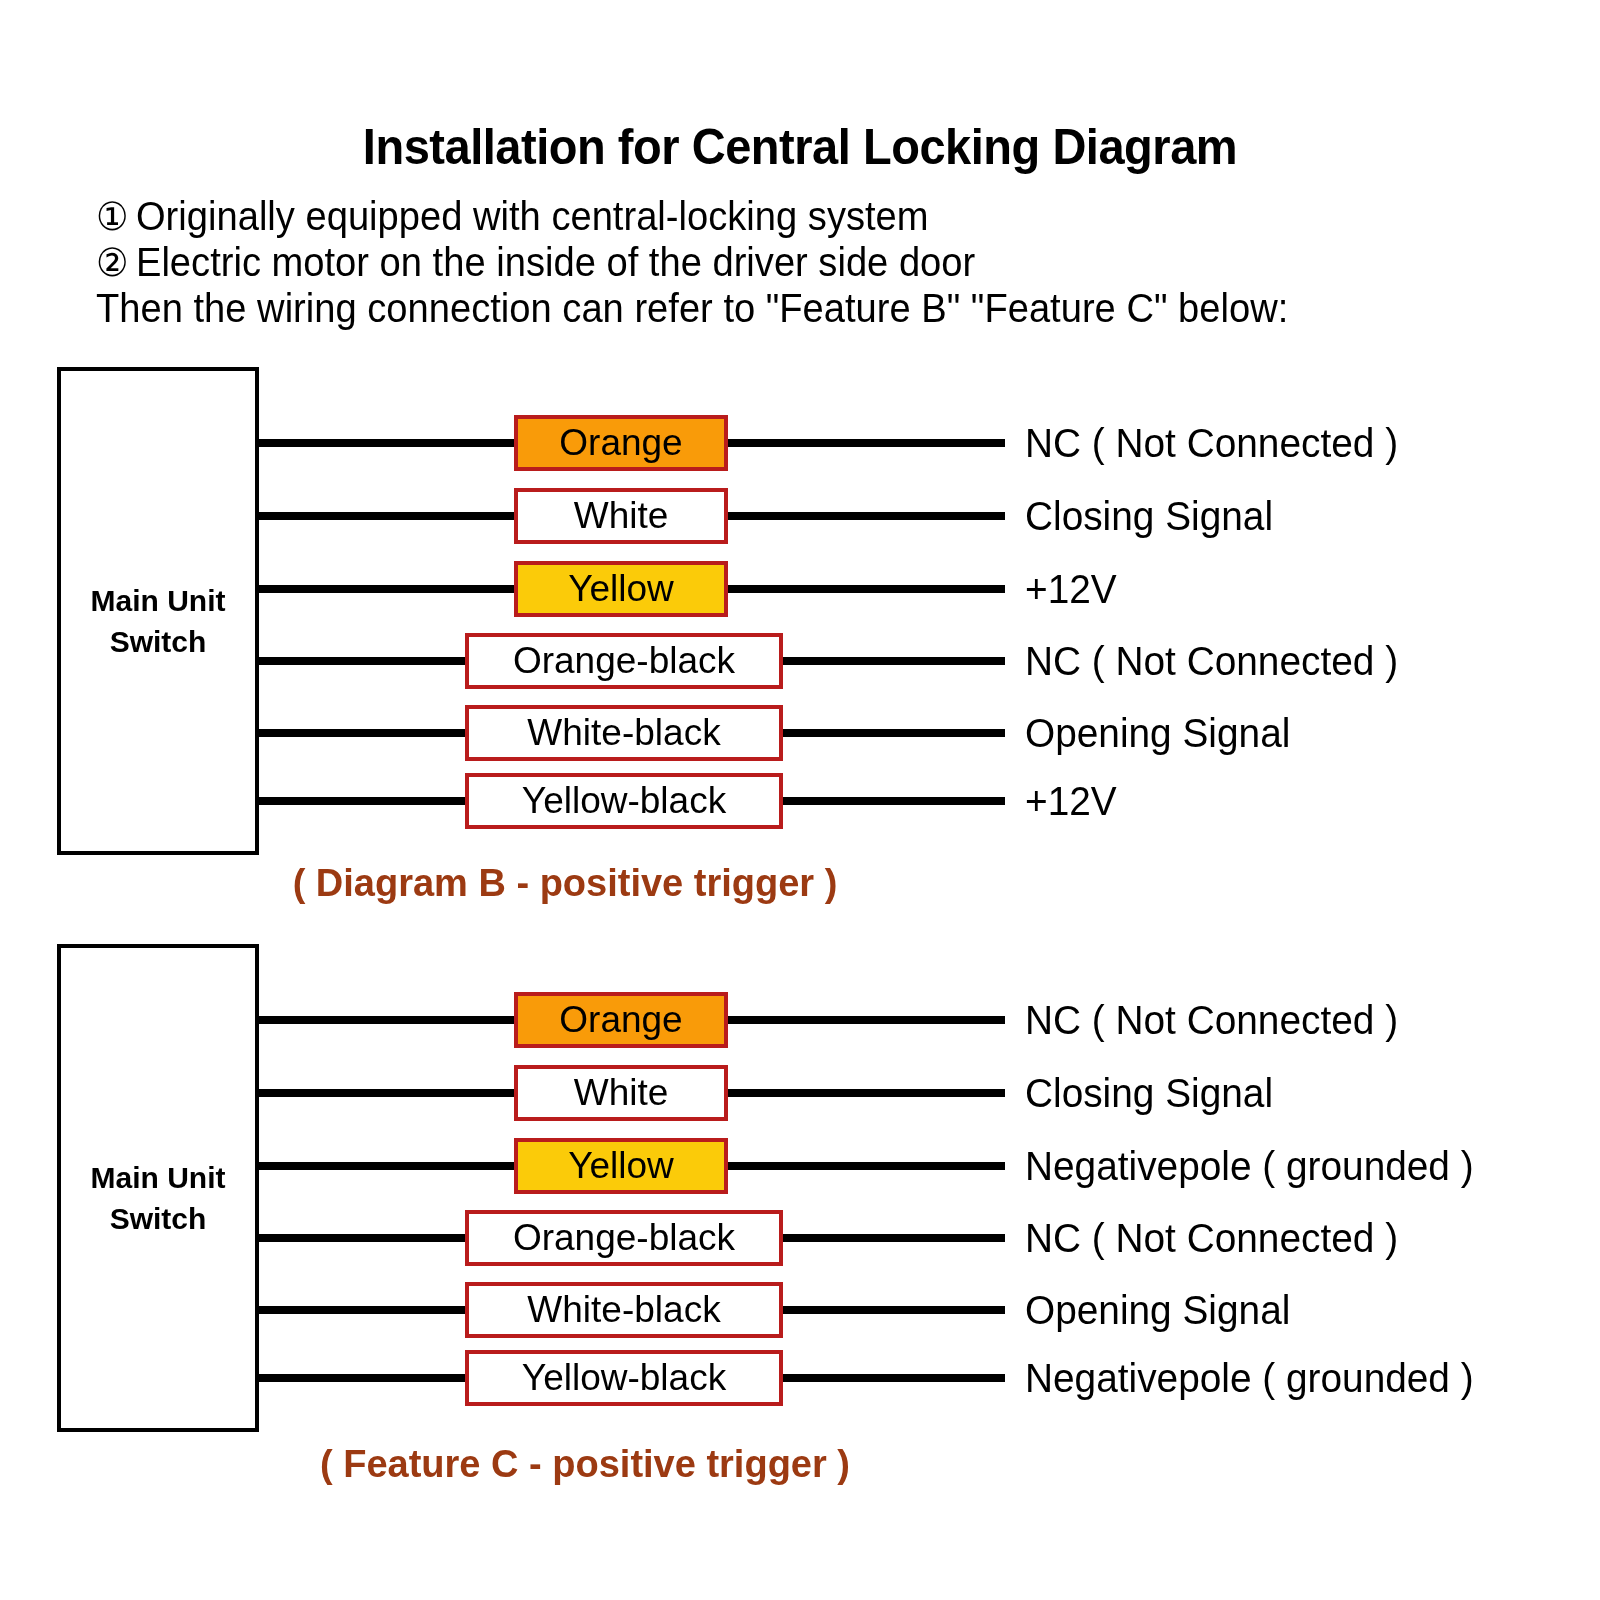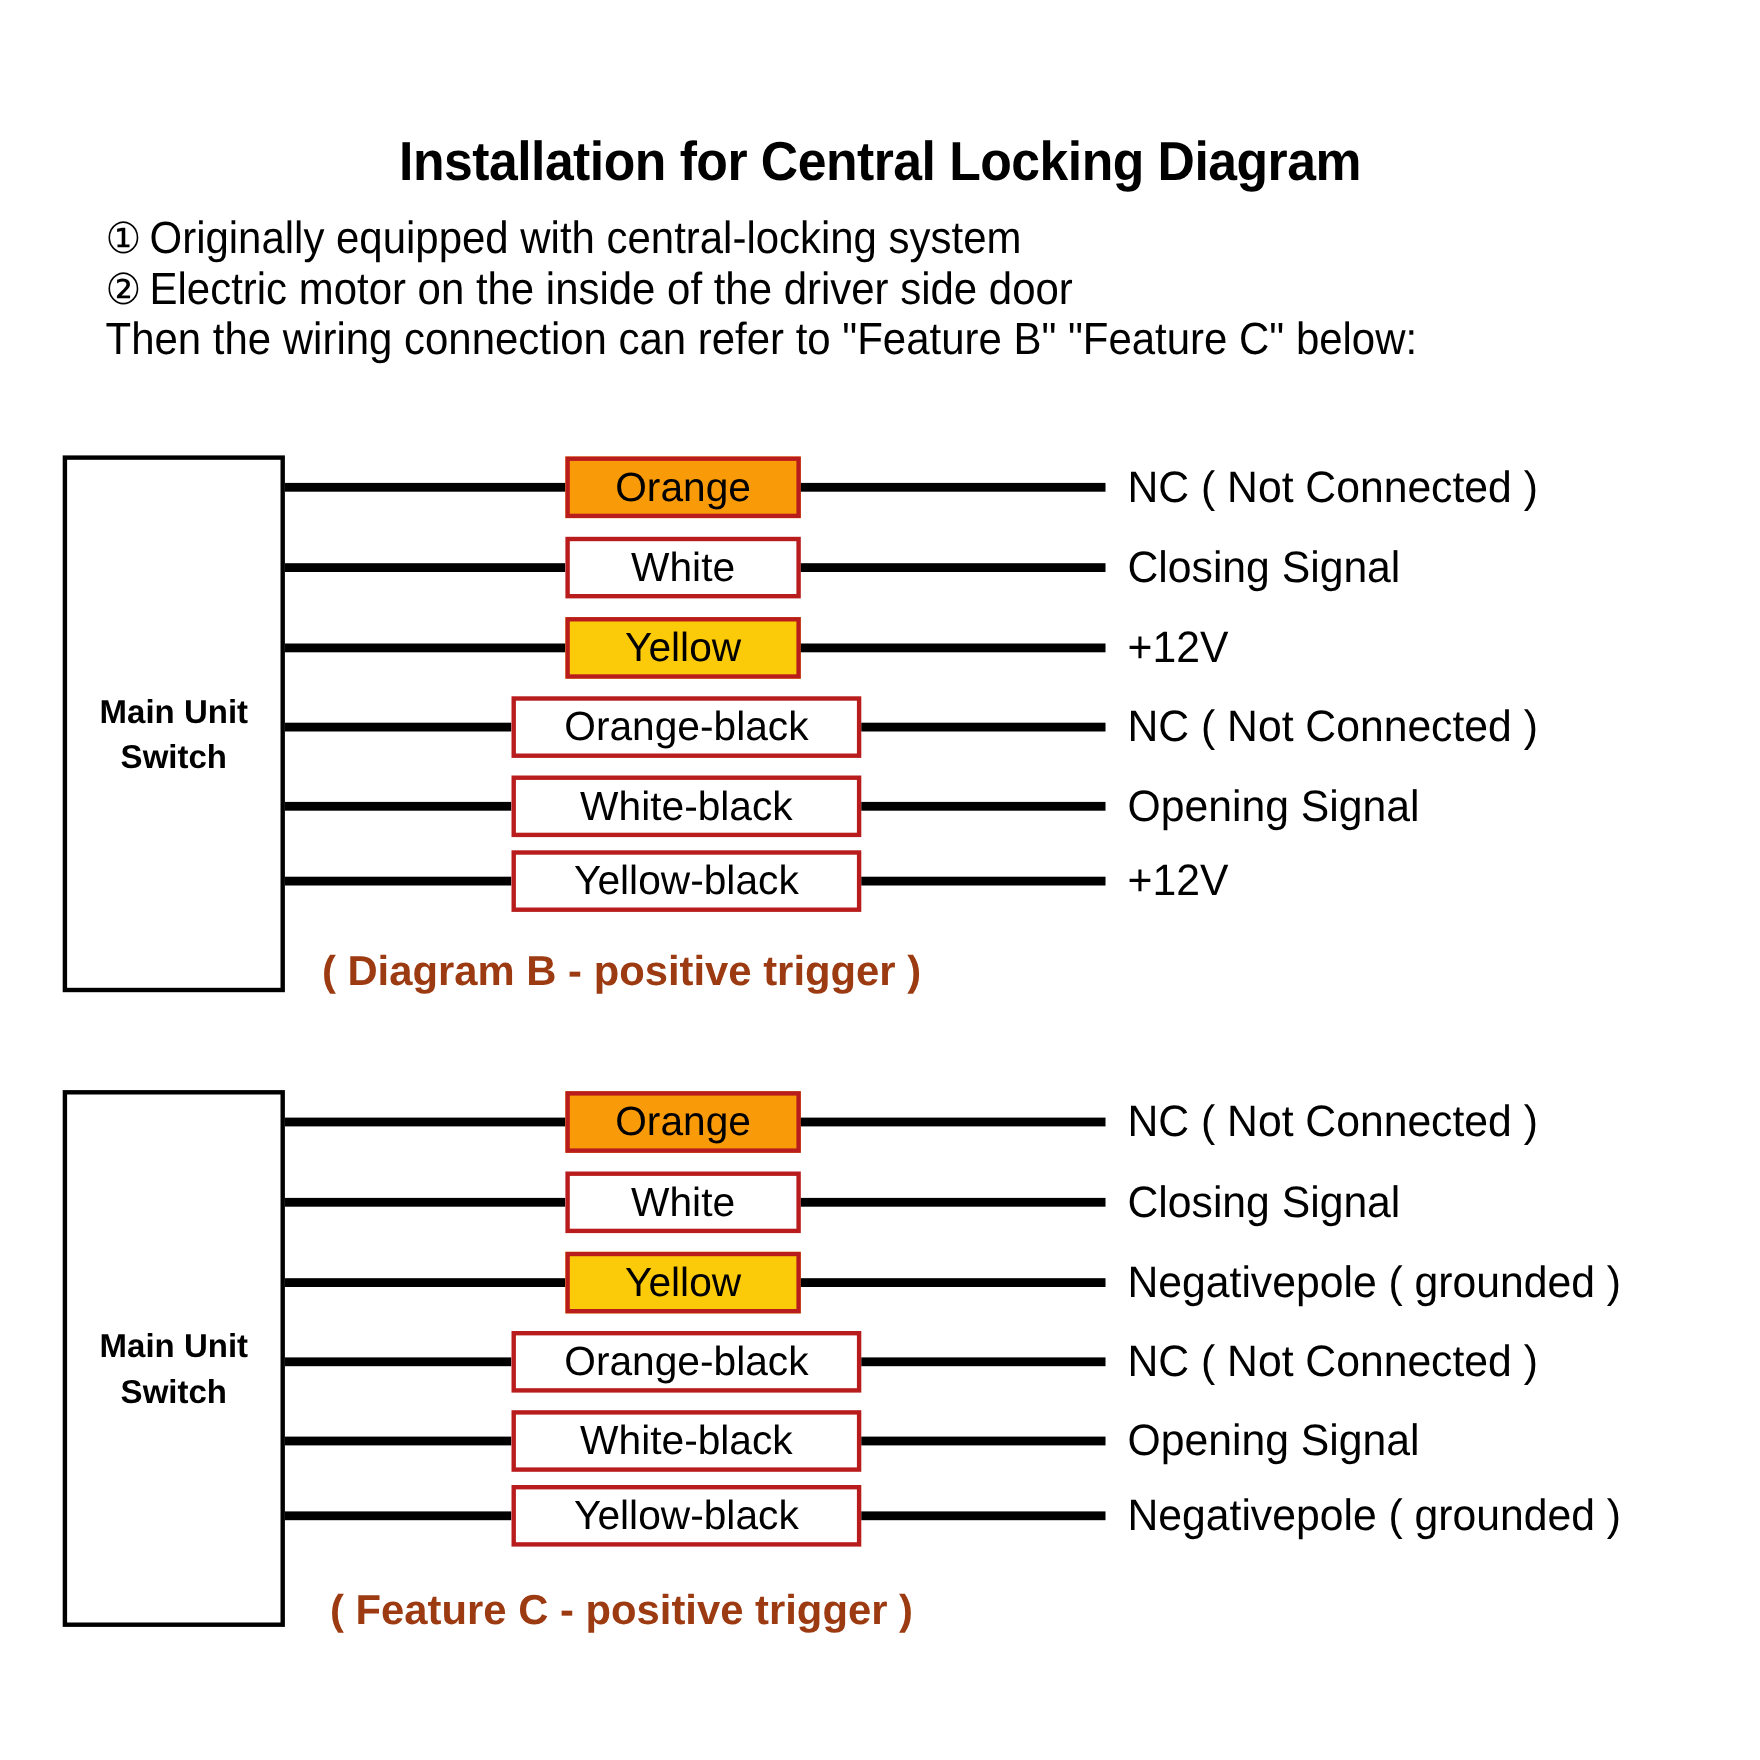--- a/index.html
+++ b/index.html
@@ -52,21 +52,20 @@
 
   .unit-box {
     position: absolute;
     left: 57px;
     top: 7px;
     width: 202px;
     height: 488px;
     border: 4px solid #000;
     box-sizing: border-box;
     background: #fff;
-    margin-top: 47px;
   }
   .unit-label {
     position: absolute;
     left: 0;
     width: 100%;
     text-align: center;
     font-size: 30px;
     font-weight: bold;
     line-height: 1.35;
     top: 210px;
@@ -118,21 +117,21 @@
   .caption {
     position: absolute;
     left: 0;
     width: 1130px;
     text-align: center;
     font-size: 38px;
     font-weight: bold;
     color: #9C3A12;
   }
   #caption-b { top: 862px; }
-  #caption-c { top: 1443px; }
+  #caption-c { top: 1443px; padding-left: 20px; }
 </style>
 </head>
 <body>
 
 <div id="page-title">Installation for Central Locking Diagram</div>
 
 <div class="intro-line" id="intro-line-1">
   <span class="circ-num">①</span><span>Originally equipped with central-locking system</span>
 </div>
 <div class="intro-line" id="intro-line-2">

